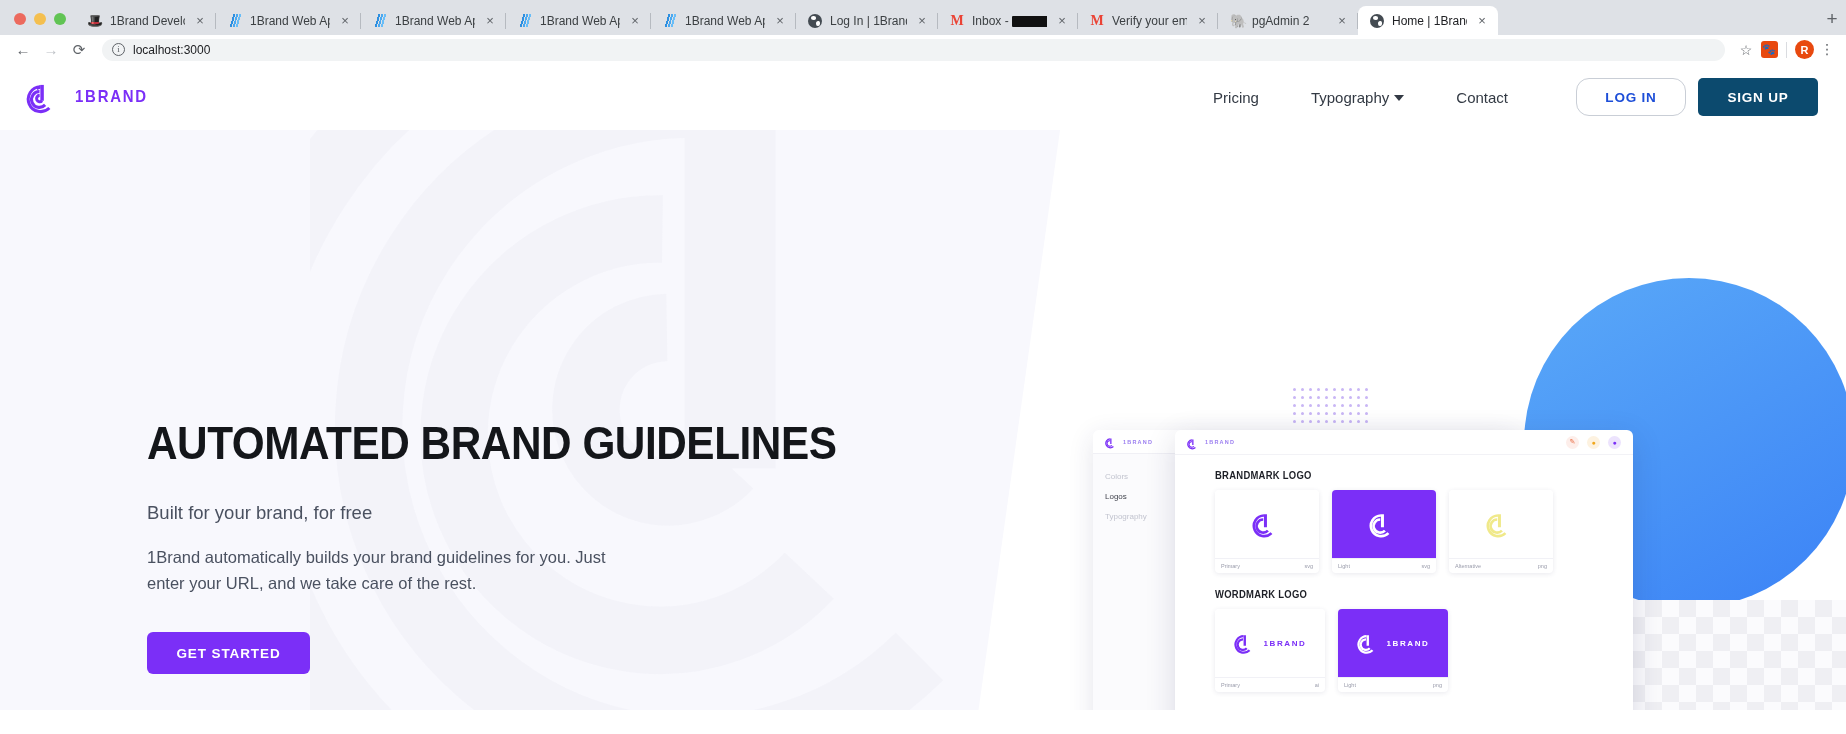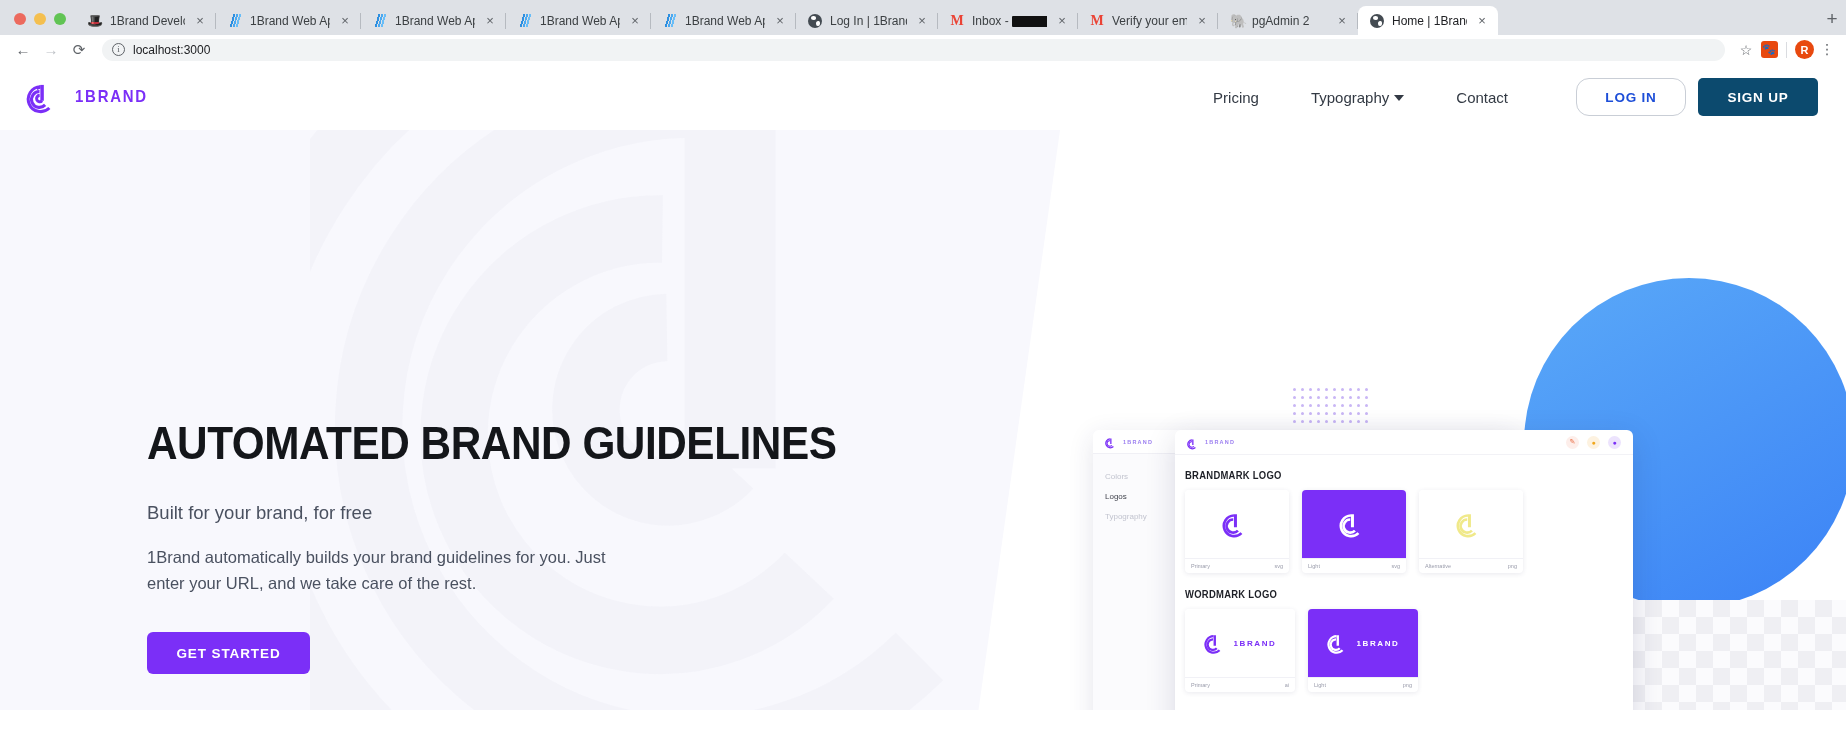--- a/index.html
+++ b/index.html
@@ -372,21 +372,21 @@
   .mock-front-actions { margin-left: auto; display: flex; gap: 8px; }
   .round-ico {
     width: 13px; height: 13px; border-radius: 50%;
     display: flex; align-items: center; justify-content: center;
     font-size: 7px;
   }
   .ri-edit { background: #fdeeea; color: #e8663a; }
   .ri-star { background: #fdf2e0; color: #f0a71c; }
   .ri-user { background: #ece3fd; color: #7b2ff7; }
 
-  .mock-body { padding: 14px 10px; }
+  .mock-body { padding: 14px 40px; }
   .mock-sec-title {
     font-family: "Liberation Sans Narrow", "Liberation Sans", sans-serif;
     font-weight: bold;
     font-size: 10.5px;
     letter-spacing: 0.3px;
     color: #1d1f26;
     transform: scaleX(0.9);
     transform-origin: left center;
     margin-bottom: 9px;
   }

